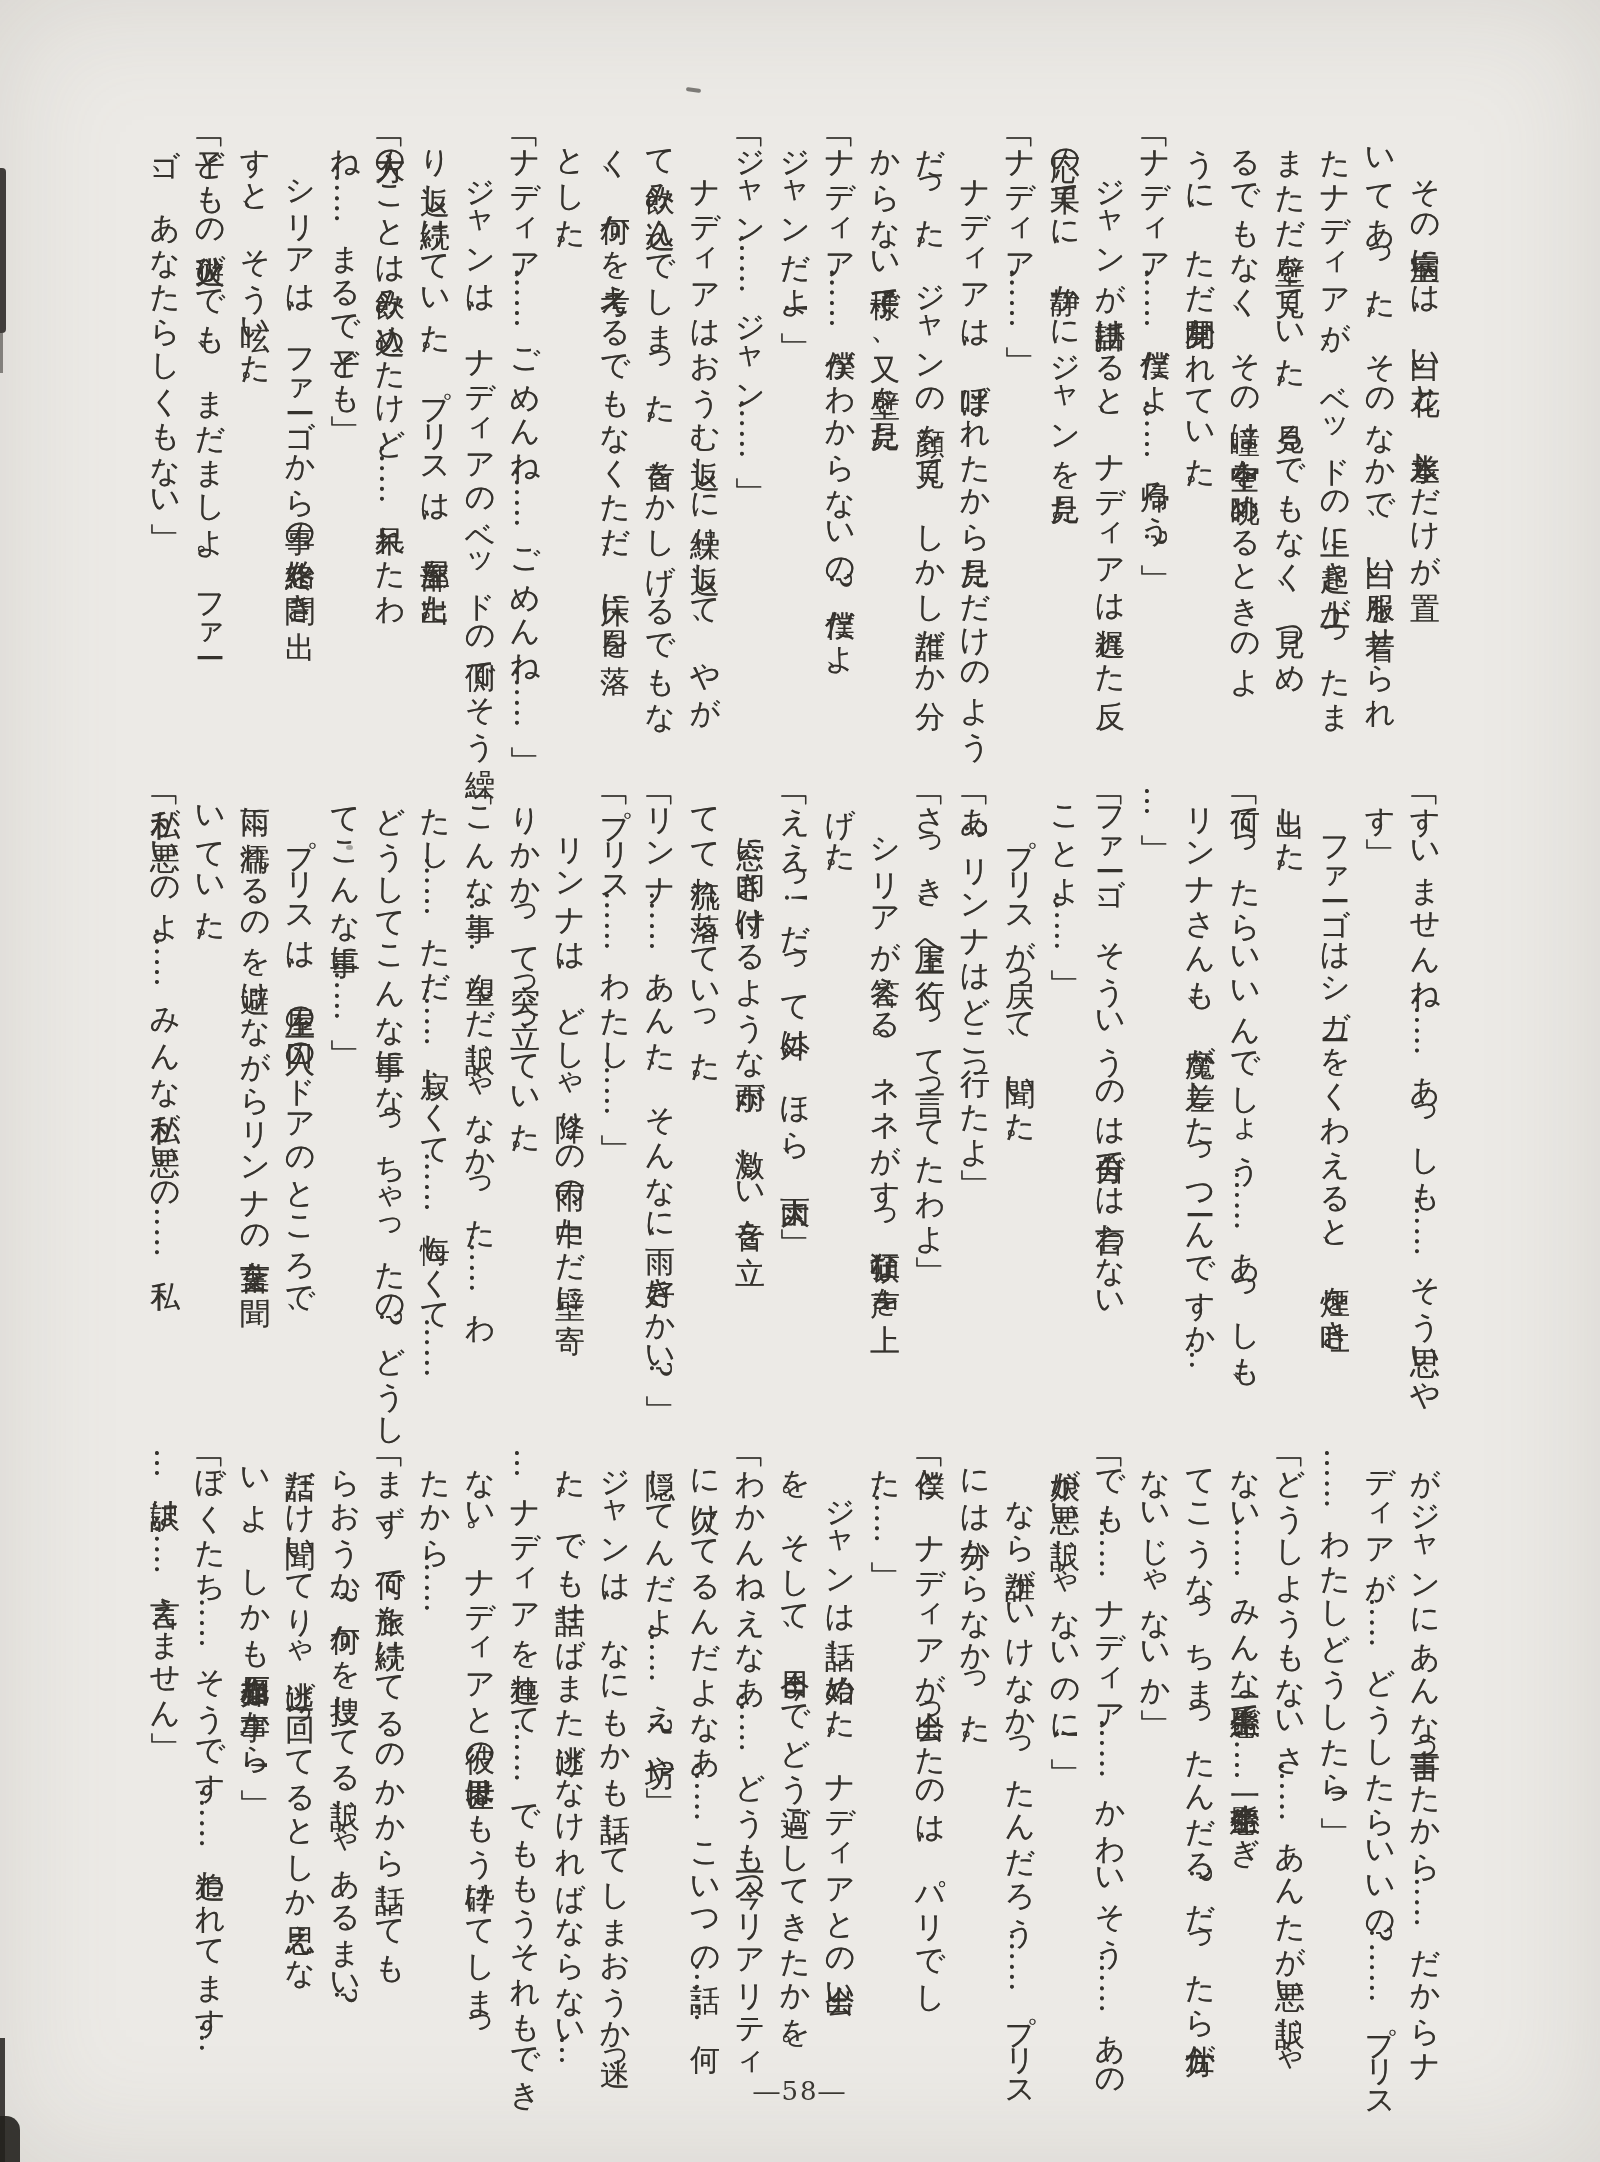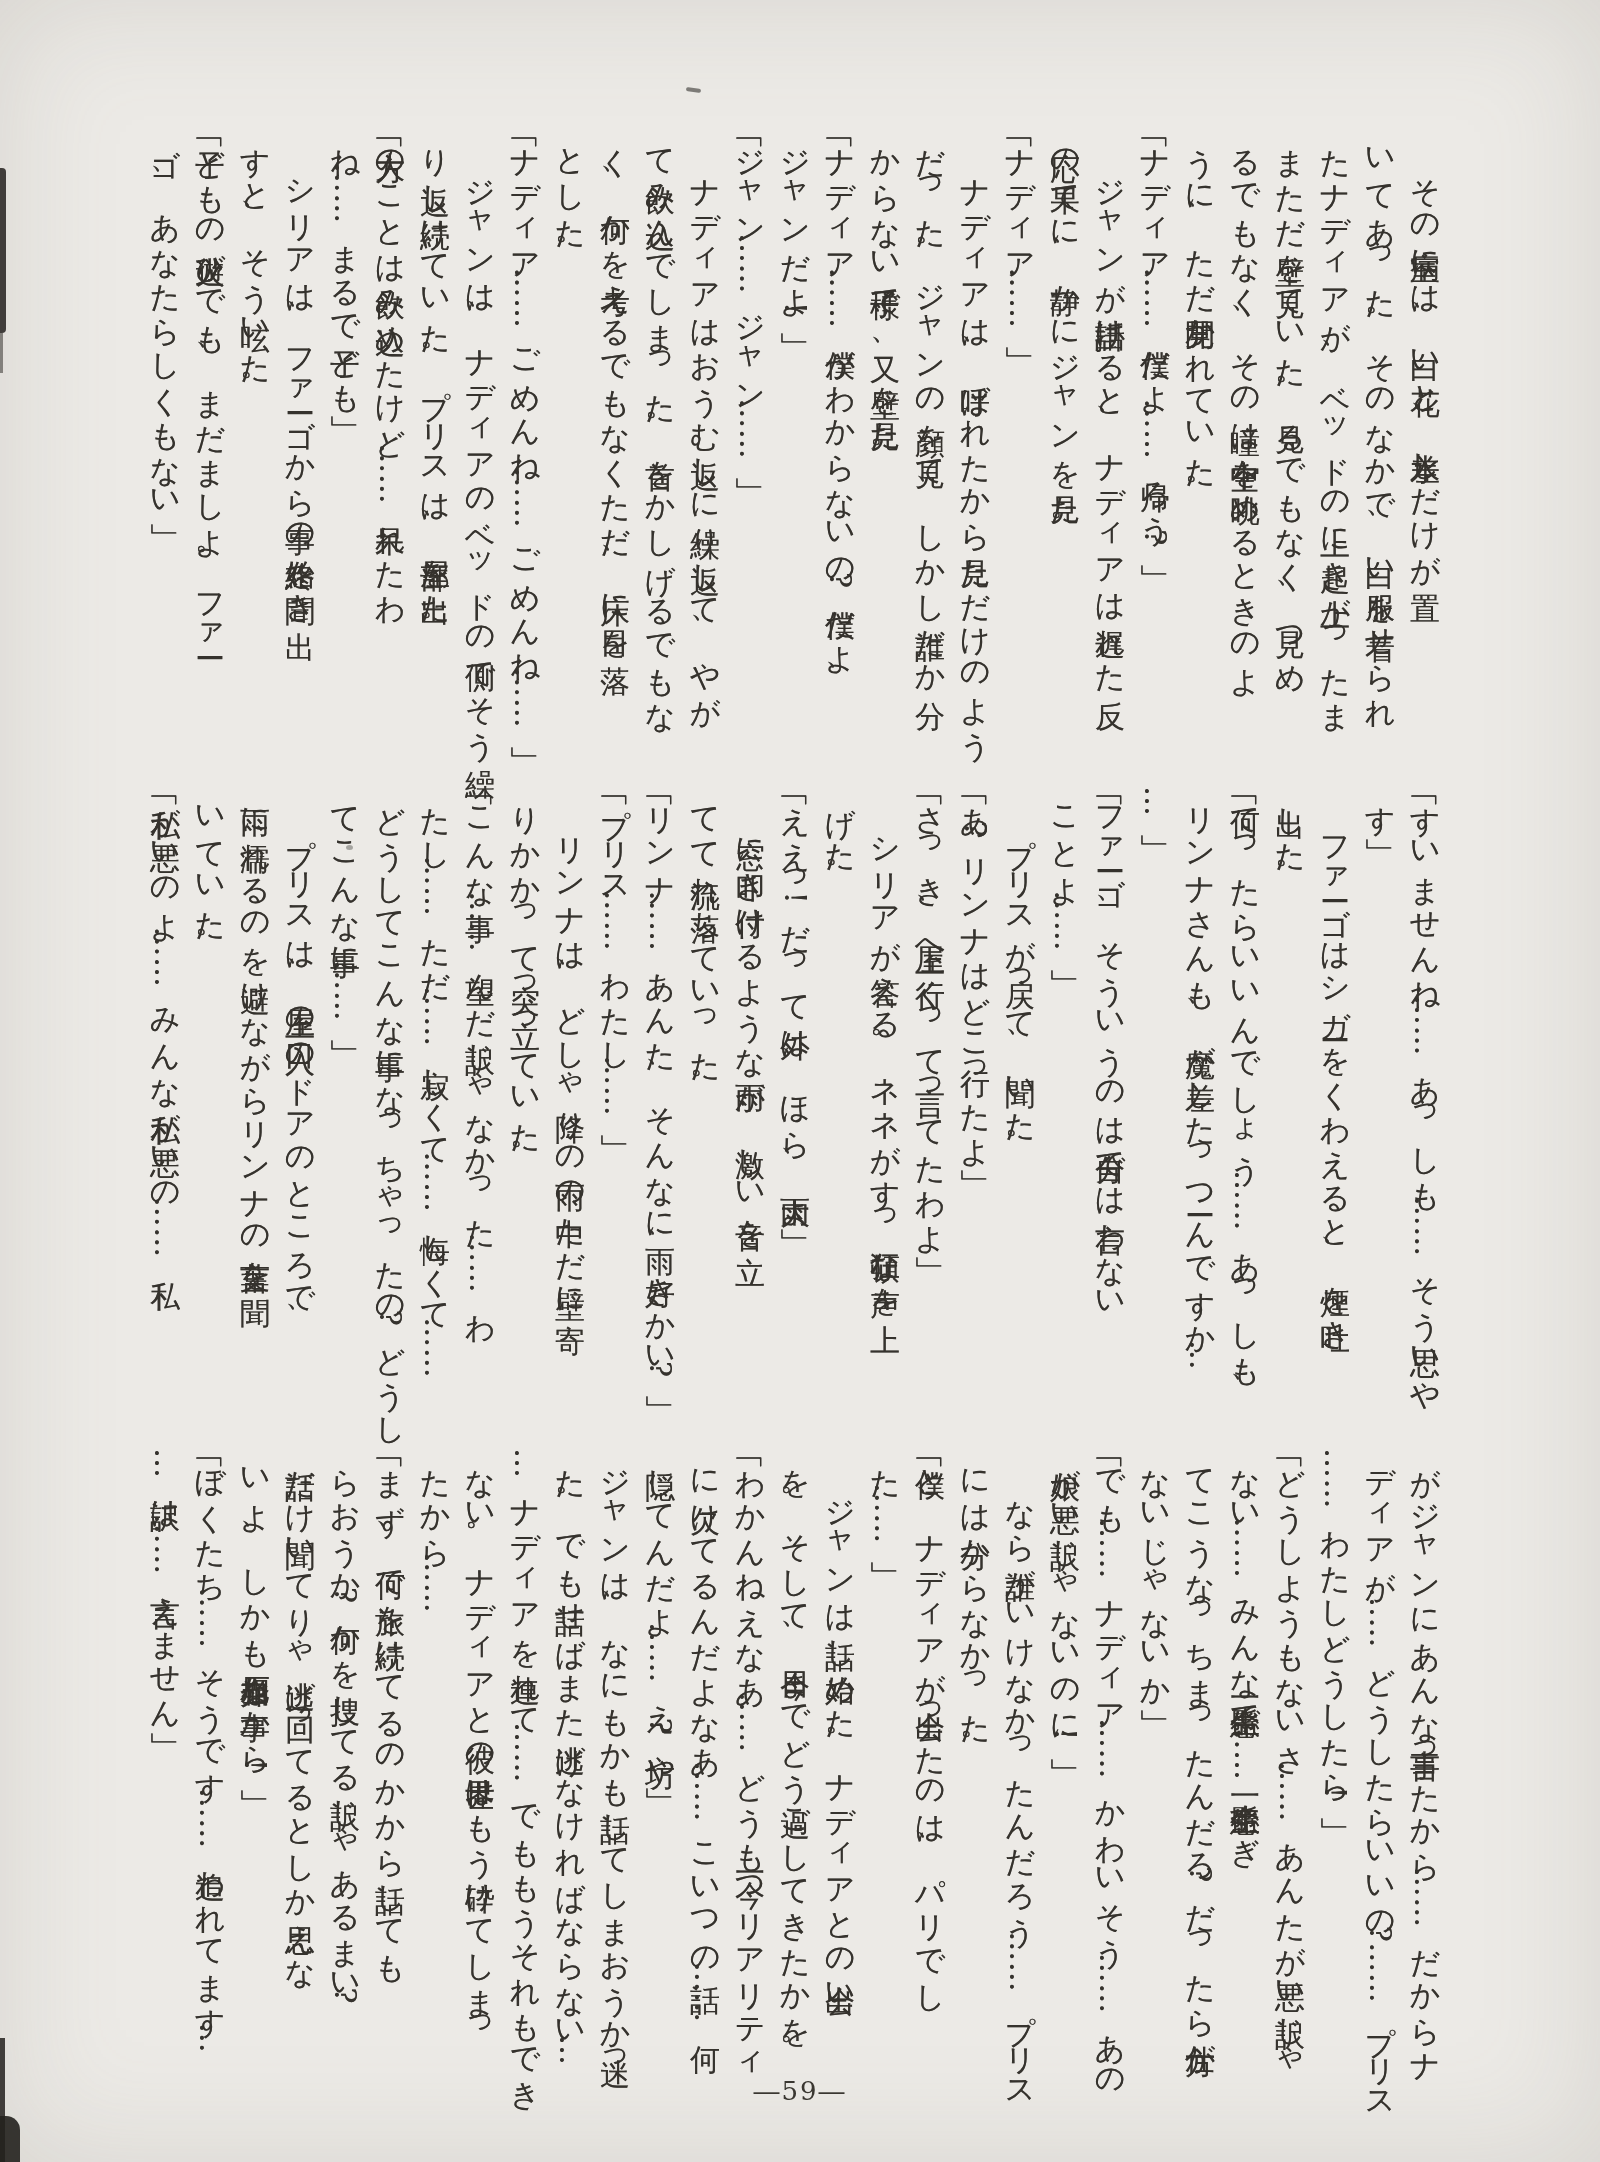--- a/index.html
+++ b/index.html
@@ -148,21 +148,21 @@
       <div class="col">ない。ナディアと彼の世界はもう砕けてしまっ</div>
       <div class="col">たから……</div>
       <div class="col">「まず、何で旅を続けてるのかから話しても</div>
       <div class="col">らおうか?何かを捜してる訳じゃあるまい?</div>
       <div class="col">話だけ聞いてりゃ逃げ回ってるとしか思えな</div>
       <div class="col">いよ、しかも相当厄介な事から!」</div>
       <div class="col">「ぼくたち……そうです……追われてます…</div>
       <div class="col">…訳は……言えません」</div>
     </div>
 
-  <div class="page-number">―59―</div>
+  <div class="page-number">―58―</div>
 
   <div class="artifact art-left-top"></div>
   <div class="artifact art-left-mid"></div>
   <div class="artifact art-left-bottom"></div>
   <div class="artifact art-corner"></div>
   <div class="artifact art-dash"></div>
   <div class="artifact art-speck"></div>
 
 </div>
 

